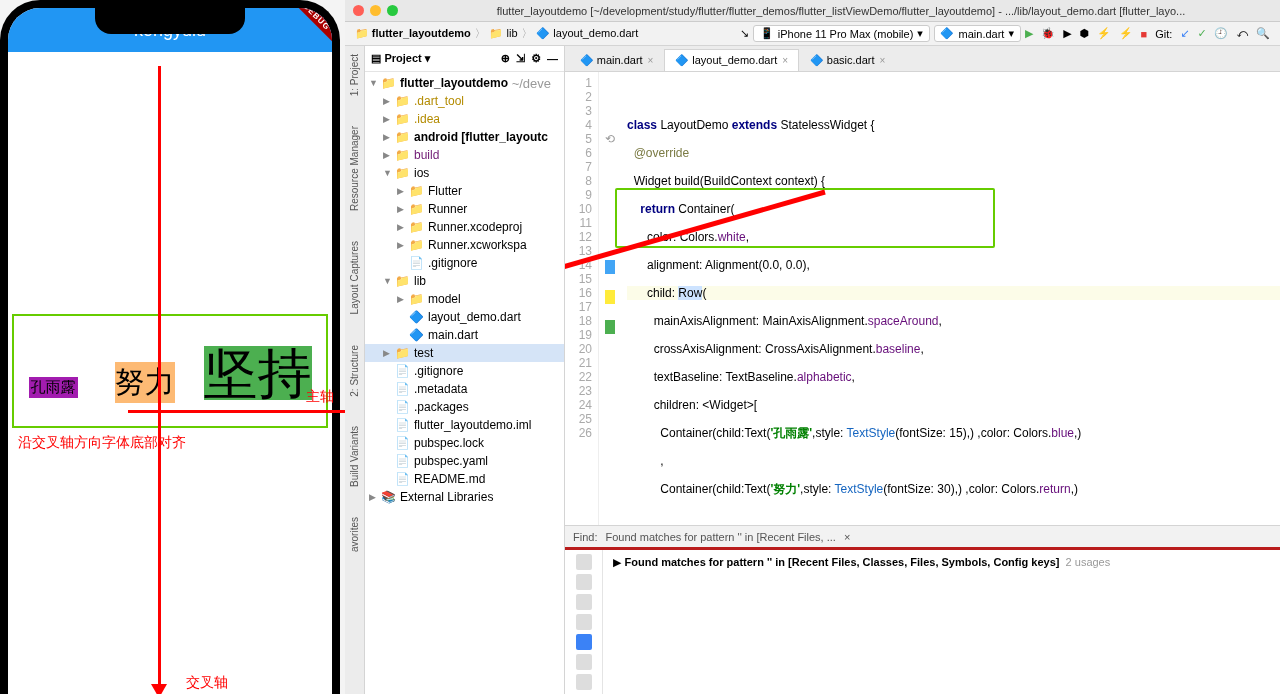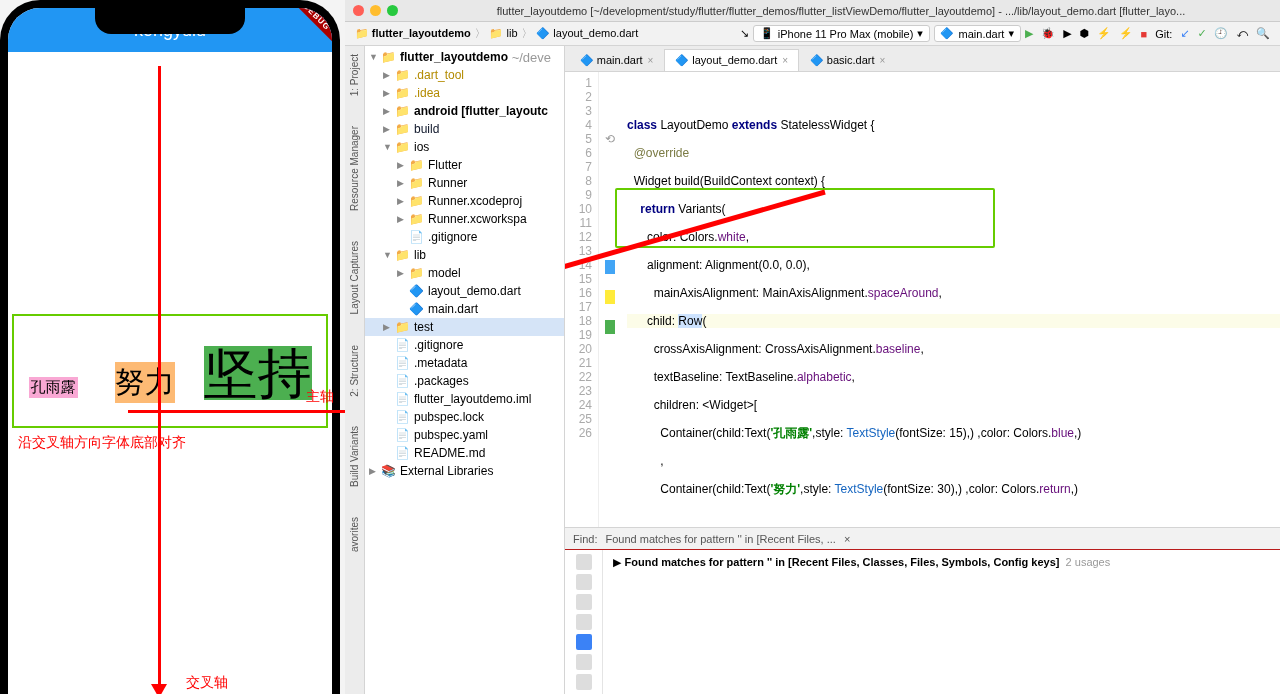--- a/index.html
+++ b/index.html
@@ -8,21 +8,21 @@
 
 .phone { position:absolute; left:0; top:0; width:340px; height:694px; background:#fff; border-radius:40px 40px 0 0; border:8px solid #000; border-bottom:none; overflow:hidden; }
 .notch { position:absolute; top:0; left:50%; transform:translateX(-50%); width:150px; height:26px; background:#000; border-radius:0 0 16px 16px; z-index:10;}
 .statusbar { height:38px; display:flex; justify-content:space-between; align-items:center; padding:0 18px; background:#2196F3; color:#fff; font-size:12px; font-weight:600;}
 .statusbar .right { display:flex; gap:4px; align-items:center;}
 .appbar { height:44px; background:#2196F3; color:#fff; display:flex; align-items:center; justify-content:center; font-size:18px; }
 .phone-body { background:#fff; height:calc(100% - 82px); position:relative;}
 .debug-banner { position:absolute; top:-8px; right:-36px; background:#a00; color:#fff; font-size:8px; padding:14px 30px 2px; transform:rotate(45deg); font-weight:600; letter-spacing:1px;}
 .row-demo { position:absolute; left:4px; right:4px; top:262px; height:114px; border:2px solid #6c0; display:flex; justify-content:space-around; align-items:baseline; padding-top:30px;}
 .box { color:#000; }
-.b1 { background:#f9a8d4; font-size:15px; padding:1px 2px;}
+.b1 { background:#a21caf; font-size:15px; padding:1px 2px;}
 .b2 { background:#fdba74; font-size:30px;margin-left:8px; }
 .b3 { background:#4CAF50; font-size:54px; line-height:1; font-weight:500;}
 .anno-red { position:absolute; color:#f00; font-size:14px; }
 .arrow-v { position:absolute; left:156px; top:66px; width:6px; height:630px; }
 .arrow-v .shaft { position:absolute; left:2px; width:3px; height:100%; background:#f00;}
 .arrow-v .head { position:absolute; bottom:-2px; left:-5px; width:0; height:0; border-left:8px solid transparent; border-right:8px solid transparent; border-top:14px solid #f00;}
 .arrow-h { position:absolute; top:408px; left:128px; height:6px; width:240px;}
 .arrow-h .shaft { position:absolute; top:2px; height:3px; width:100%; background:#f00;}
 .arrow-h .head { position:absolute; right:-2px; top:-5px; width:0; height:0; border-top:8px solid transparent; border-bottom:8px solid transparent; border-left:14px solid #f00;}
 
@@ -67,21 +67,21 @@
 .code { flex:1; padding:4px 0 0 6px; white-space:pre; color:#000;}
 .code .k{color:#000080; font-weight:700;}
 .code .s{color:#008000; font-weight:700;}
 .code .t{color:#660e7a;}
 .code .a{color:#7a7a43;}
 .code .l{display:block; height:14px;}
 .code .curline{background:#fcfce8;}
 .hlrow{ position:absolute; border:2px solid #6c0; border-radius:2px; left:50px; top:116px; width:380px; height:60px; pointer-events:none;}
 
 .find-bar { height:22px; border-top:1px solid #d4d4d4; background:#f2f2f2; display:flex; align-items:center; padding:0 8px; gap:8px; font-size:11px; color:#555;}
-.find-results { flex:0 0 130px; border-top:1px solid #b91c1c; background:#fff; display:flex;}
+.find-results { flex:0 0 130px; border-top:3px solid #b91c1c; background:#fff; display:flex;}
 .find-tools { width:38px; border-right:1px solid #e4e4e4; display:flex; flex-direction:column; align-items:center; padding:4px 0; gap:4px;}
 .find-tools div{width:16px;height:16px;background:#ddd;border-radius:2px;}
 .find-body { flex:1; padding:6px 10px; font-size:11px;}
 .find-body b{font-weight:700;}
 .usages{color:#999;}
 
 svg.red-arrow { position:absolute; pointer-events:none; }
 </style>
 </head>
 <body>
@@ -151,20 +151,28 @@
   <div class="ide-body">
     <div class="leftstrip">
       <span>1: Project</span>
       <span>Resource Manager</span>
       <span>Layout Captures</span>
       <span>2: Structure</span>
       <span>Build Variants</span>
       <span>avorites</span>
     </div>
     <div class="project-pane">
+      <div class="pane-header">
+        <span>▤ <span>Project</span> ▾</span>
+        <span class="sp"></span>
+        <span>⊕</span>
+        <span>⇲</span>
+        <span>⚙</span>
+        <span>—</span>
+      </div>
       <div class="tree" id="tree">
           <div class="tree-item" style="--d: 0;">
             <span class="arr">▼</span>
             <span class="ico">📁</span>
             <span class="lbl bold">flutter_layoutdemo</span>
             <span class="lbl dim">&nbsp;~/deve</span>
           </div>
           <div class="tree-item" style="--d: 1;">
             <span class="arr">▶</span>
             <span class="ico">📁</span>
@@ -176,21 +184,21 @@
             <span class="lbl " style="color:#b38b00">.idea</span>
           </div>
           <div class="tree-item" style="--d: 1;">
             <span class="arr">▶</span>
             <span class="ico">📁</span>
             <span class="lbl bold">android [flutter_layoutc</span>
           </div>
           <div class="tree-item" style="--d: 1;">
             <span class="arr">▶</span>
             <span class="ico">📁</span>
-            <span class="lbl " style="color:#0f172a">build</span>
+            <span class="lbl " style="color:#701a75">build</span>
           </div>
           <div class="tree-item" style="--d: 1;">
             <span class="arr">▼</span>
             <span class="ico">📁</span>
             <span class="lbl ">ios</span>
           </div>
           <div class="tree-item" style="--d: 2;">
             <span class="arr">▶</span>
             <span class="ico">📁</span>
             <span class="lbl ">Flutter</span>
@@ -349,25 +357,25 @@
             <div></div>
             <div></div>
             <div></div>
             <div></div>
         </div>
         <div class="code">
 <span class="l"></span>
 <span class="l"><span class="k">class </span><span>LayoutDemo </span><span class="k">extends </span><span>StatelessWidget {</span></span>
 <span class="l"><span class="a">  @override</span></span>
 <span class="l"><span>  Widget build(BuildContext context) {</span></span>
-<span class="l"><span>    </span><span class="k">return </span><span>Variants(</span></span>
+<span class="l"><span>    </span><span class="k">return </span><span>Container(</span></span>
 <span class="l"><span>      color: Colors.</span><span class="t">white</span>,</span>
 <span class="l"><span>      alignment: </span><span style="">Alignment(0.0, 0.0)</span>,</span>
+<span class="l curline"><span>      child: </span><span style="background:#cde3ff">Row</span><span>(</span></span>
 <span class="l"><span>        mainAxisAlignment: MainAxisAlignment.</span><span class="t">spaceAround</span>,</span>
-<span class="l curline"><span>      child: </span><span style="background:#cde3ff">Row</span><span>(</span></span>
 <span class="l"><span>        crossAxisAlignment: CrossAxisAlignment.</span><span class="t">baseline</span>,</span>
 <span class="l"><span>        textBaseline: TextBaseline.</span><span class="t">alphabetic</span>,</span>
 <span class="l"><span>        children: &lt;Widget&gt;[</span></span>
 <span class="l"><span>          Container(child:Text(</span><span class="s">'孔雨露'</span><span>,style: </span><span style="color:#1565c0">TextStyle</span><span>(fontSize: 15),) ,color: Colors.</span><span class="t">blue</span><span>,)</span></span>
 <span class="l"><span>          ,</span></span>
 <span class="l"><span>          Container(child:Text(</span><span class="s">'努力'</span><span>,style: </span><span style="color:#1565c0">TextStyle</span><span>(fontSize: 30),) ,color: Colors.</span><span class="t">return</span><span>,)</span></span>
 
 
 
 

